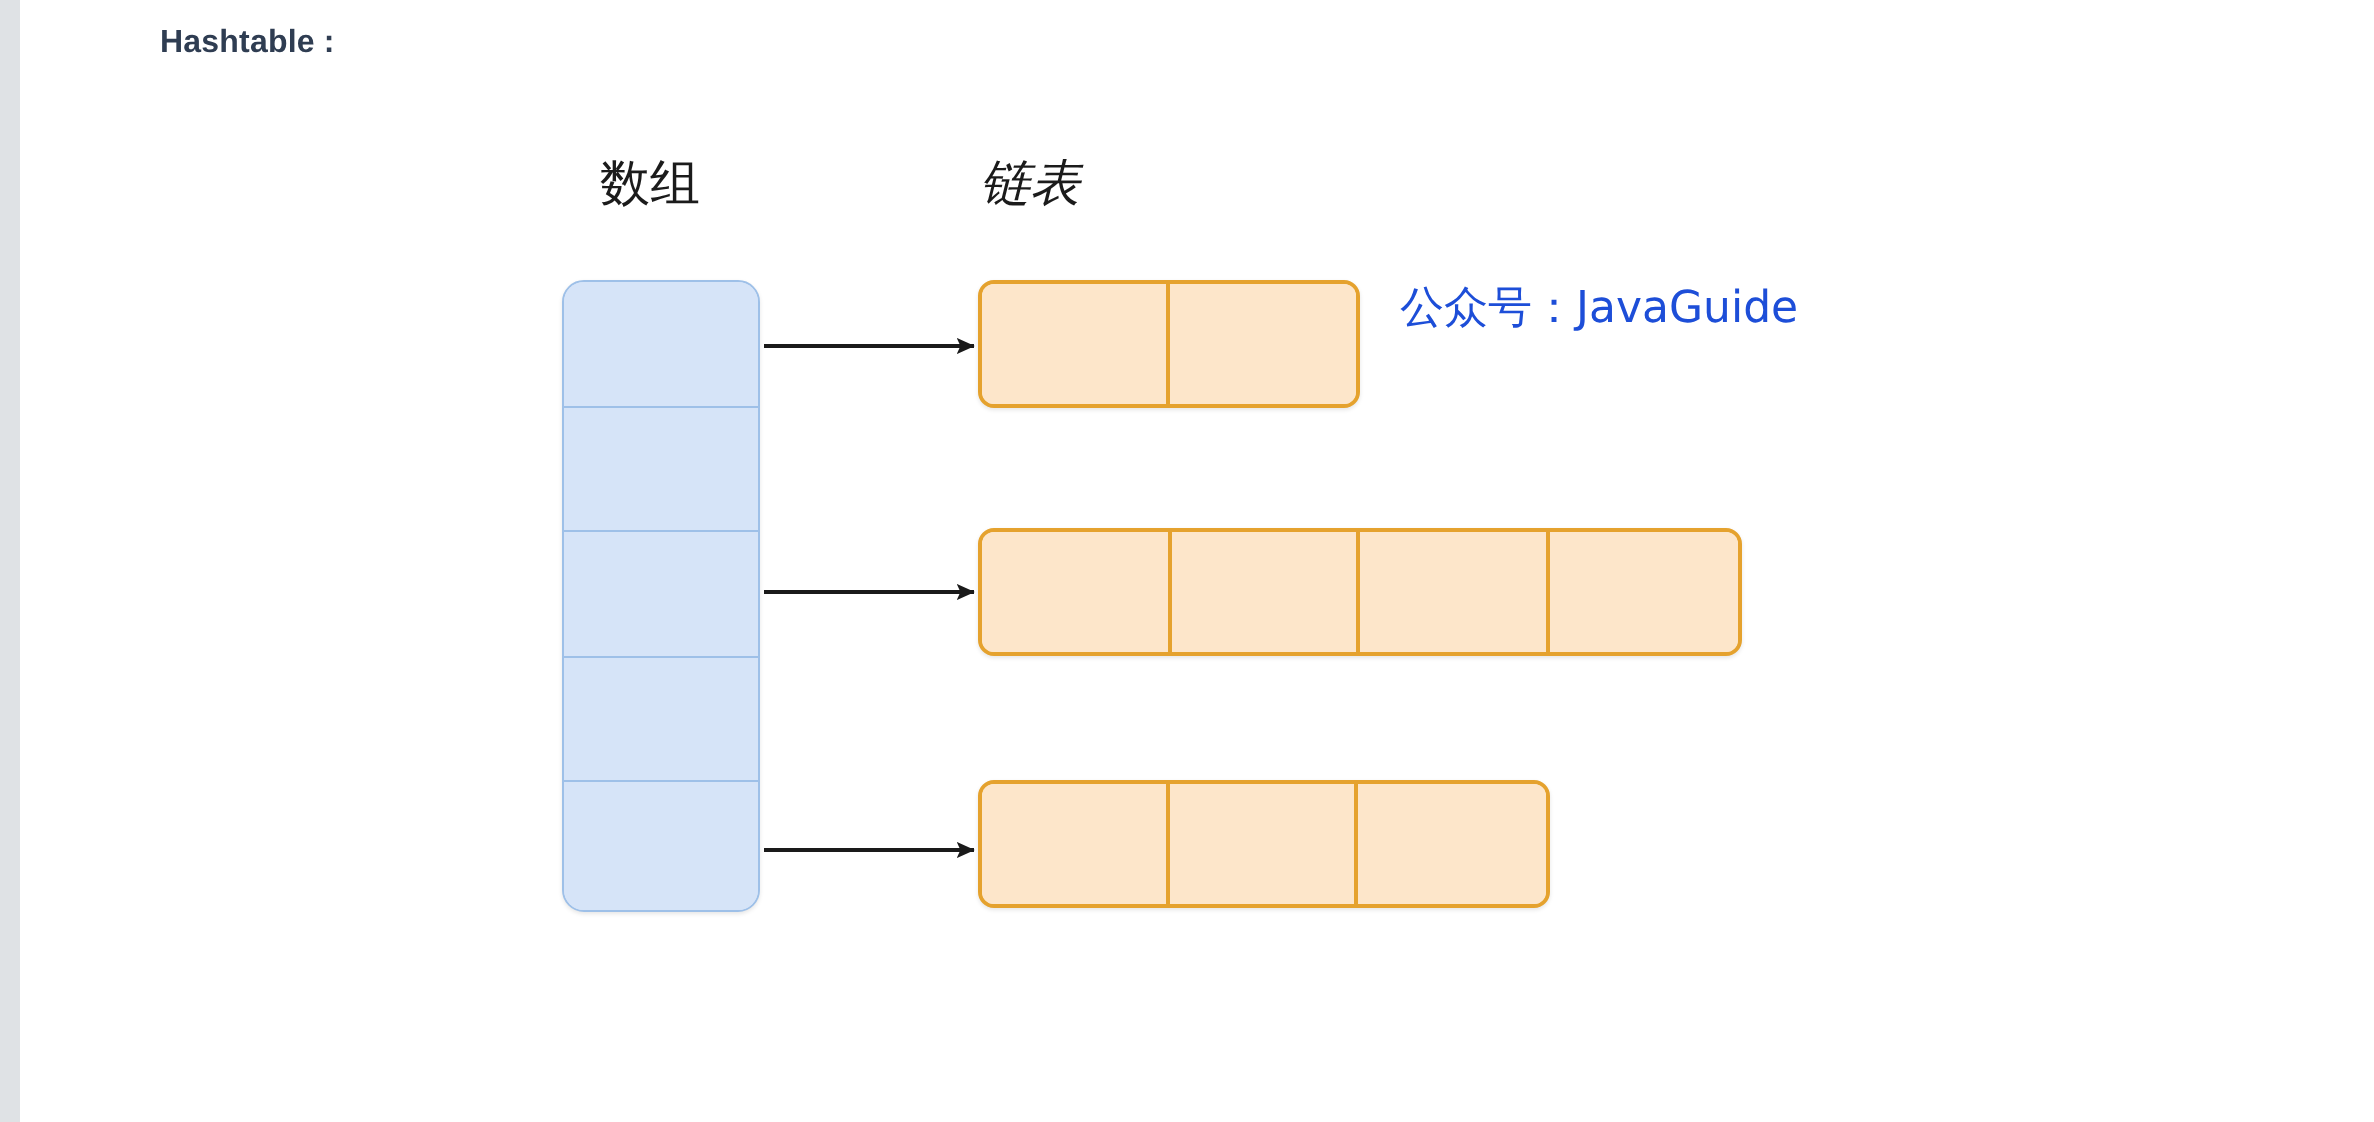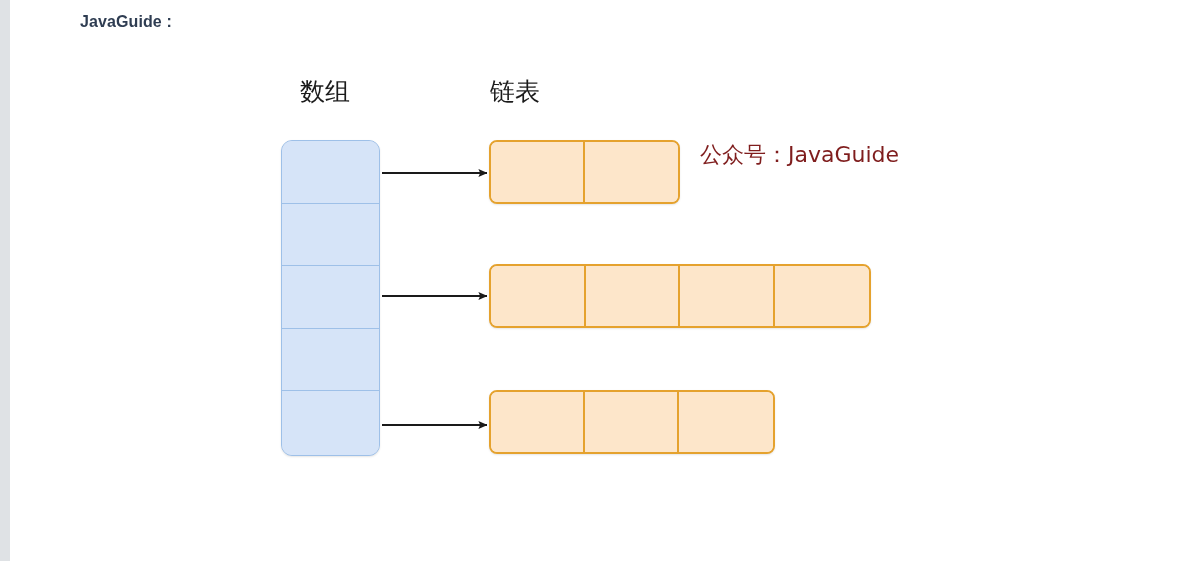--- a/index.html
+++ b/index.html
@@ -54,21 +54,21 @@
 
   .col-label {
     position: absolute;
     font-size: 25px;
     color: #1b1b1b;
     font-family: "DejaVu Sans", "Liberation Sans", sans-serif;
     white-space: nowrap;
     line-height: 1;
   }
   .label-array { left: 284px; top: 79px; }
-  .label-list  { left: 474px; top: 79px; }
+  .label-list  { left: 474px; top: 79px; font-style: italic; }
 
   
   .array-column {
     position: absolute;
     left: 265px;
     top: 140px;
     width: 99px;
     height: 316px;
     border: 1px solid #9ec0e8;
     border-radius: 11px;
@@ -117,34 +117,34 @@
     width: 1187px;
     height: 561px;
     pointer-events: none;
   }
 
   
   .watermark {
     position: absolute;
     left: 684px;
     top: 139px;
-    color: #7f1d1d;
+    color: #1d4ed8;
     font-size: 22px;
     line-height: 31px;
     font-family: "DejaVu Sans", "Liberation Sans", sans-serif;
     white-space: nowrap;
     user-select: none;
   }
 </style>
 </head>
 <body>
 
 <div class="gutter-strip"></div>
 
-<div class="heading"><span>JavaGuide</span><span class="colon"> :</span></div>
+<div class="heading"><span>Hashtable</span><span class="colon"> :</span></div>
 
 <div class="diagram">
 
   <div class="col-label label-array">数组</div>
   <div class="col-label label-list">链表</div>
 
   <div class="array-column">
     <div class="array-cell" style="height:63px"></div>
     <div class="array-cell" style="height:62px"></div>
     <div class="array-cell" style="height:63px"></div>

